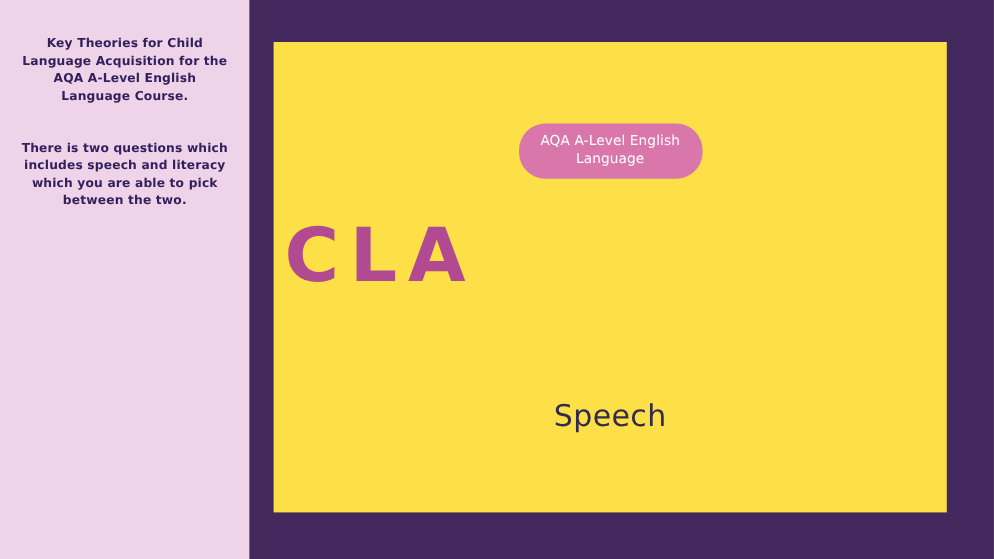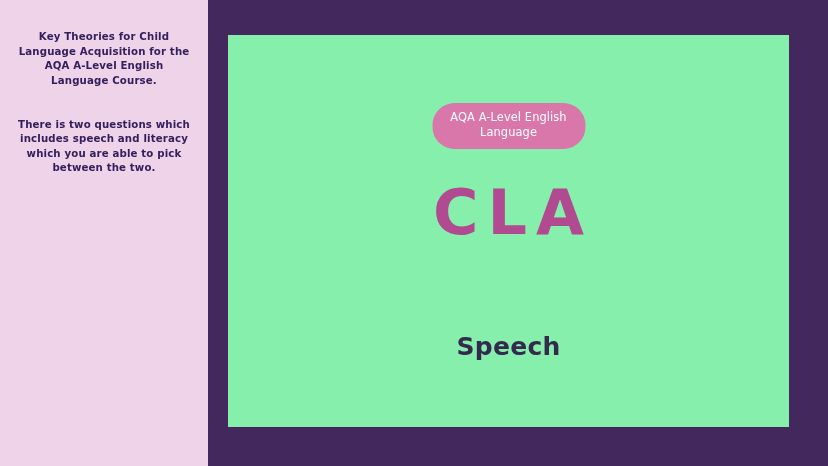--- a/index.html
+++ b/index.html
@@ -58,21 +58,21 @@
     background: #42285d;
   }
 
   
   #slide-card {
     position: absolute;
     left: 228px;
     top: 35px;
     width: 561px;
     height: 392px;
-    background: #86efac;
+    background: #fde047;
   }
 
   #card-inner {
     position: relative;
     width: 100%;
     height: 100%;
   }
 
   
   #course-badge {
@@ -93,41 +93,41 @@
     line-height: 15px;
     letter-spacing: 0.1px;
   }
 
   
   #cla-title {
     position: absolute;
     left: 0;
     right: 0;
     top: 142px;
-    text-align: center;
+    text-align: left;
     color: #b14a90;
     font-family: "DejaVu Sans", sans-serif;
     font-size: 62px;
     font-weight: 700;
     letter-spacing: 9px;
     line-height: 72px;
     text-indent: 9px;
   }
 
   
   #topic-label {
     position: absolute;
     left: 0;
     right: 0;
     top: 296px;
     text-align: center;
     color: #342a4d;
     font-family: "DejaVu Sans", sans-serif;
     font-size: 25px;
-    font-weight: 700;
+    font-weight: 400;
     letter-spacing: 0.3px;
     line-height: 32px;
   }
 </style>
 </head>
 <body>
 
 <div id="slide">
 
   <div id="notes-panel">

